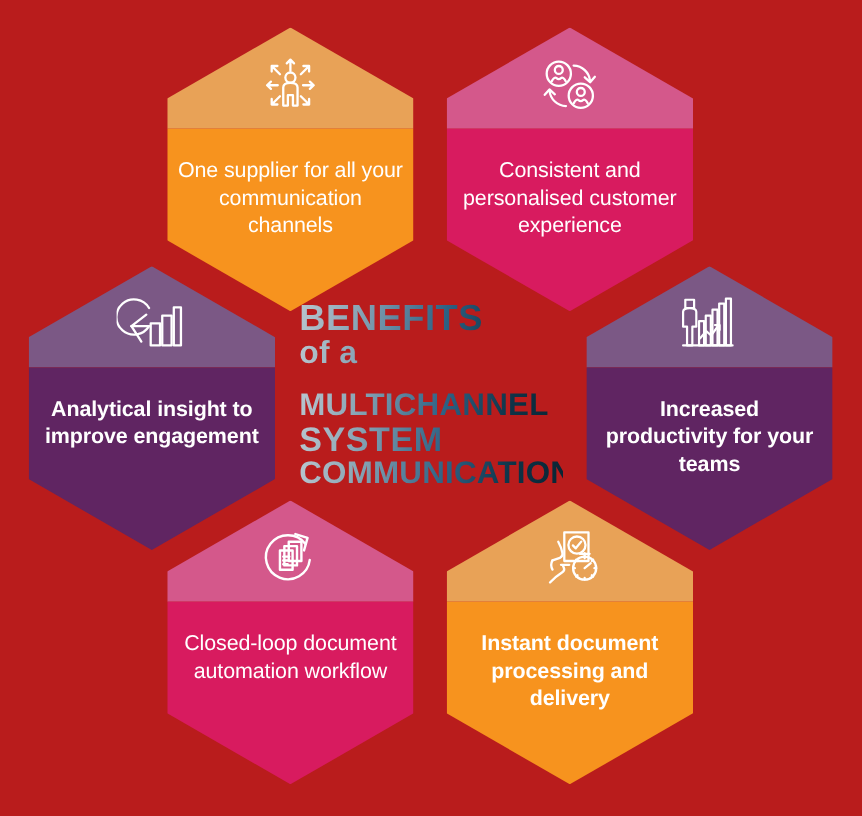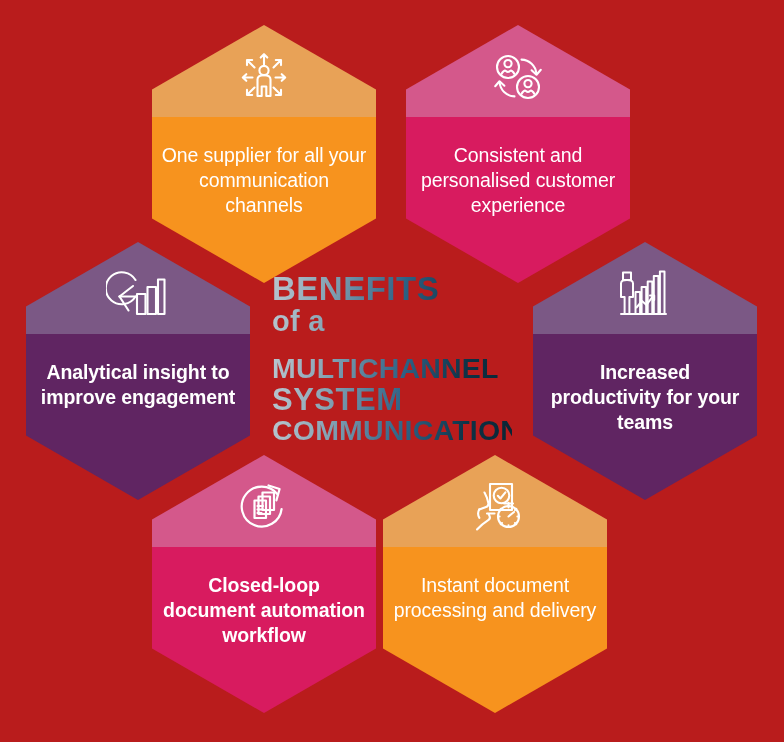--- a/index.html
+++ b/index.html
@@ -67,22 +67,22 @@
   .c-pink   .hex-top    { background: #d4588b; }
   .c-pink   .hex-bottom { background: #d81b5f; }
   .c-purple .hex-top    { background: #7b5885; }
   .c-purple .hex-bottom { background: #602562; font-weight: bold; }
 
   
   #hex-top-left      { left: 152px; top:  25px; }
   #hex-top-right     { left: 406px; top:  25px; }
   #hex-mid-left      { left:  26px; top: 242px; }
   #hex-mid-right     { left: 533px; top: 242px; }
-  #hex-bottom-left   { left: 152px; top: 455px; font-weight: bold; }
-  #hex-bottom-right  { left: 383px; top: 455px; }
+  #hex-bottom-left   { left: 152px; top: 455px; }
+  #hex-bottom-right  { left: 406px; top: 455px; font-weight: bold; }
 
   
   #center-title {
     position: absolute;
     left: 272px;
     top: 272px;
     width: 240px;
     text-align: left;
     line-height: 1.04;
     -webkit-user-select: none;

